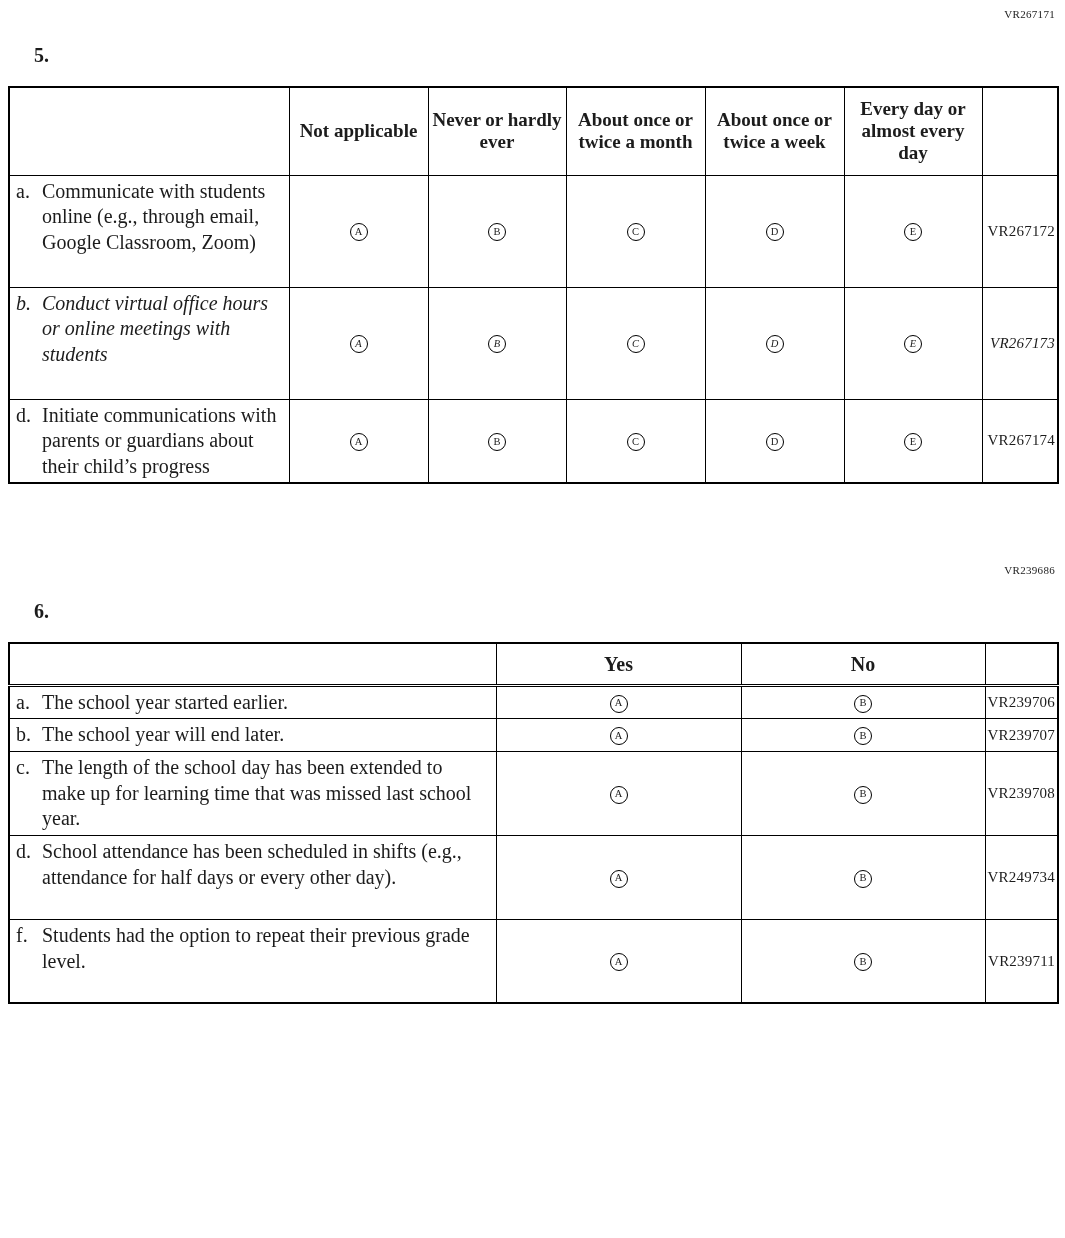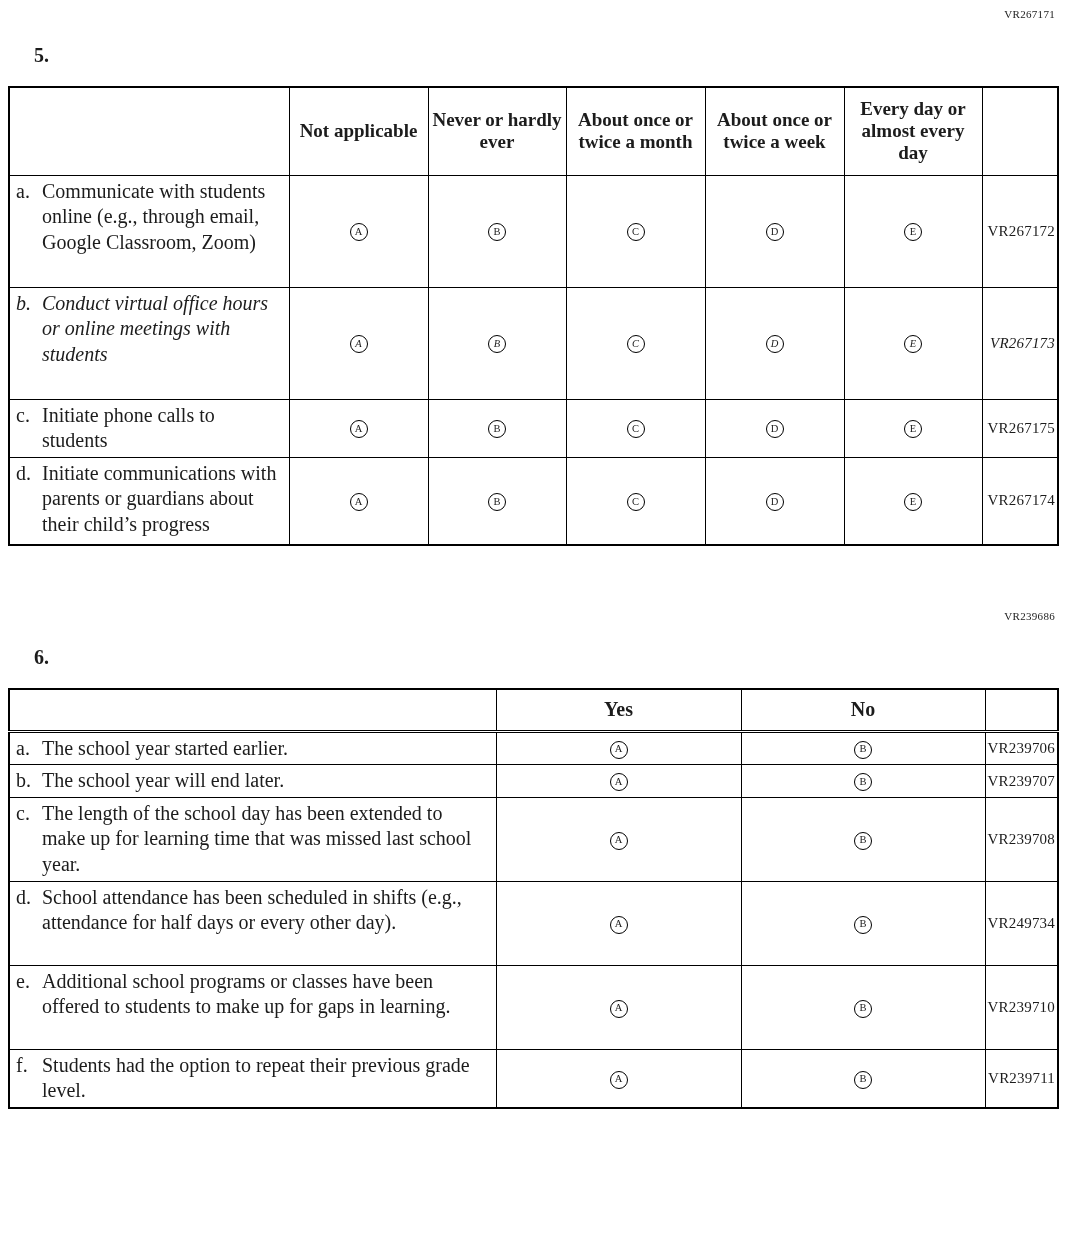--- a/index.html
+++ b/index.html
@@ -18,21 +18,21 @@
     background: #fff;
   }
   .form-code {
     font-size: 11px;
     letter-spacing: 0.3px;
     text-align: right;
     padding-right: 2px;
     line-height: 12px;
     color: #222;
   }
-  .form-code.mid { margin-top: 64px; }
+  .form-code.mid { margin-top: 80px; }
 
   .question {
     display: flex;
     margin: 22px 20px 18px 26px;
     font-size: 20px;
     line-height: 1.3;
     color: #1c1c1c;
   }
   .qnum { font-weight: bold; flex: 0 0 32px; width: 32px; }
   .qtext { flex: 1; max-width: 900px; }
@@ -151,31 +151,20 @@
           </td>
           <td class="optcell"><span class="circle">A</span></td>
           <td class="optcell"><span class="circle">B</span></td>
           <td class="optcell"><span class="circle">C</span></td>
           <td class="optcell"><span class="circle">D</span></td>
           <td class="optcell"><span class="circle">E</span></td>
           <td class="codecell">VR267173</td>
         </tr>
         <tr>
           <td class="rowcell">
-            <div class="itm"><span class="lab">c.</span><span>Initiate phone calls to students</span></div>
-          </td>
-          <td class="optcell"><span class="circle">A</span></td>
-          <td class="optcell"><span class="circle">B</span></td>
-          <td class="optcell"><span class="circle">C</span></td>
-          <td class="optcell"><span class="circle">D</span></td>
-          <td class="optcell"><span class="circle">E</span></td>
-          <td class="codecell">VR267175</td>
-        </tr>
-        <tr>
-          <td class="rowcell">
             <div class="itm"><span class="lab">d.</span><span>Initiate communications with parents or guardians about their child’s progress</span></div>
           </td>
           <td class="optcell"><span class="circle">A</span></td>
           <td class="optcell"><span class="circle">B</span></td>
           <td class="optcell"><span class="circle">C</span></td>
           <td class="optcell"><span class="circle">D</span></td>
           <td class="optcell"><span class="circle">E</span></td>
           <td class="codecell">VR267174</td>
         </tr>
       </tbody>
@@ -230,28 +219,20 @@
         <tr>
           <td class="rowcell">
             <div class="itm"><span class="lab">d.</span><span>School attendance has been scheduled in shifts (e.g., attendance for half days or every other day).</span></div>
           </td>
           <td class="optcell"><span class="circle">A</span></td>
           <td class="optcell"><span class="circle">B</span></td>
           <td class="codecell">VR249734</td>
         </tr>
         <tr>
           <td class="rowcell">
-            <div class="itm"><span class="lab">e.</span><span>Additional school programs or classes have been offered to students to make up for gaps in learning.</span></div>
-          </td>
-          <td class="optcell"><span class="circle">A</span></td>
-          <td class="optcell"><span class="circle">B</span></td>
-          <td class="codecell">VR239710</td>
-        </tr>
-        <tr>
-          <td class="rowcell">
             <div class="itm"><span class="lab">f.</span><span>Students had the option to repeat their previous grade level.</span></div>
           </td>
           <td class="optcell"><span class="circle">A</span></td>
           <td class="optcell"><span class="circle">B</span></td>
           <td class="codecell">VR239711</td>
         </tr>
       </tbody>
     </table>
 
 </div>

